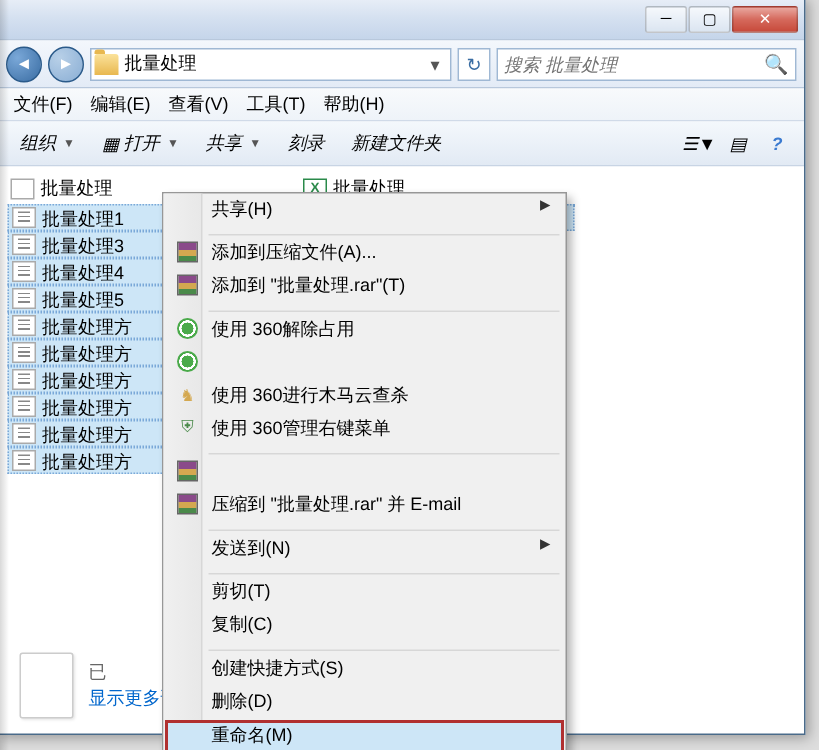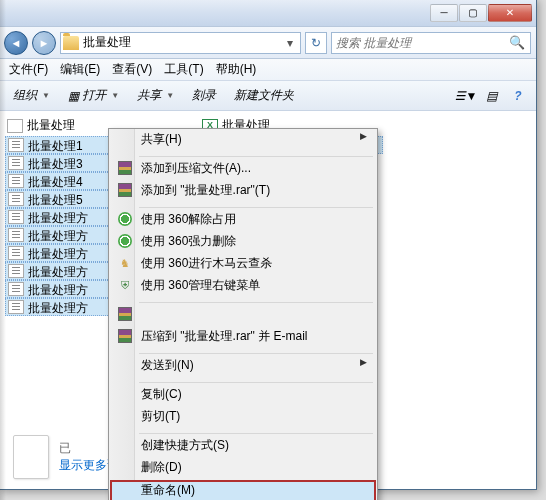--- a/index.html
+++ b/index.html
@@ -226,21 +226,20 @@
   <div class="cm-item">
       <span class="cm-icon">
         <span class="ic-360"></span>
       </span>
       <span>使用 360解除占用</span>
     </div>
   <div class="cm-item">
       <span class="cm-icon">
         <span class="ic-360"></span>
       </span>
-      <span>使用 360强力删除</span>
     </div>
   <div class="cm-item">
       <span class="cm-icon ic-horse">♞</span>
       <span>使用 360进行木马云查杀</span>
     </div>
   <div class="cm-item">
       <span class="cm-icon ic-shield">⛨</span>
       <span>使用 360管理右键菜单</span>
     </div>
   <div class="cm-sep"></div>
@@ -255,24 +254,24 @@
       </span>
       <span>压缩到 "批量处理.rar" 并 E-mail</span>
     </div>
   <div class="cm-sep"></div>
   <div class="cm-item">
       <span>发送到(N)</span>
       <span class="cm-arrow">▶</span>
     </div>
   <div class="cm-sep"></div>
   <div class="cm-item">
+      <span>剪切(T)</span>
+    </div>
+  <div class="cm-item">
       <span>复制(C)</span>
-    </div>
-  <div class="cm-item">
-      <span>剪切(T)</span>
     </div>
   <div class="cm-sep"></div>
   <div class="cm-item">
       <span>创建快捷方式(S)</span>
     </div>
   <div class="cm-item">
       <span>删除(D)</span>
     </div>
   <div class="cm-item hover highlighted">
       <span>重命名(M)</span>

